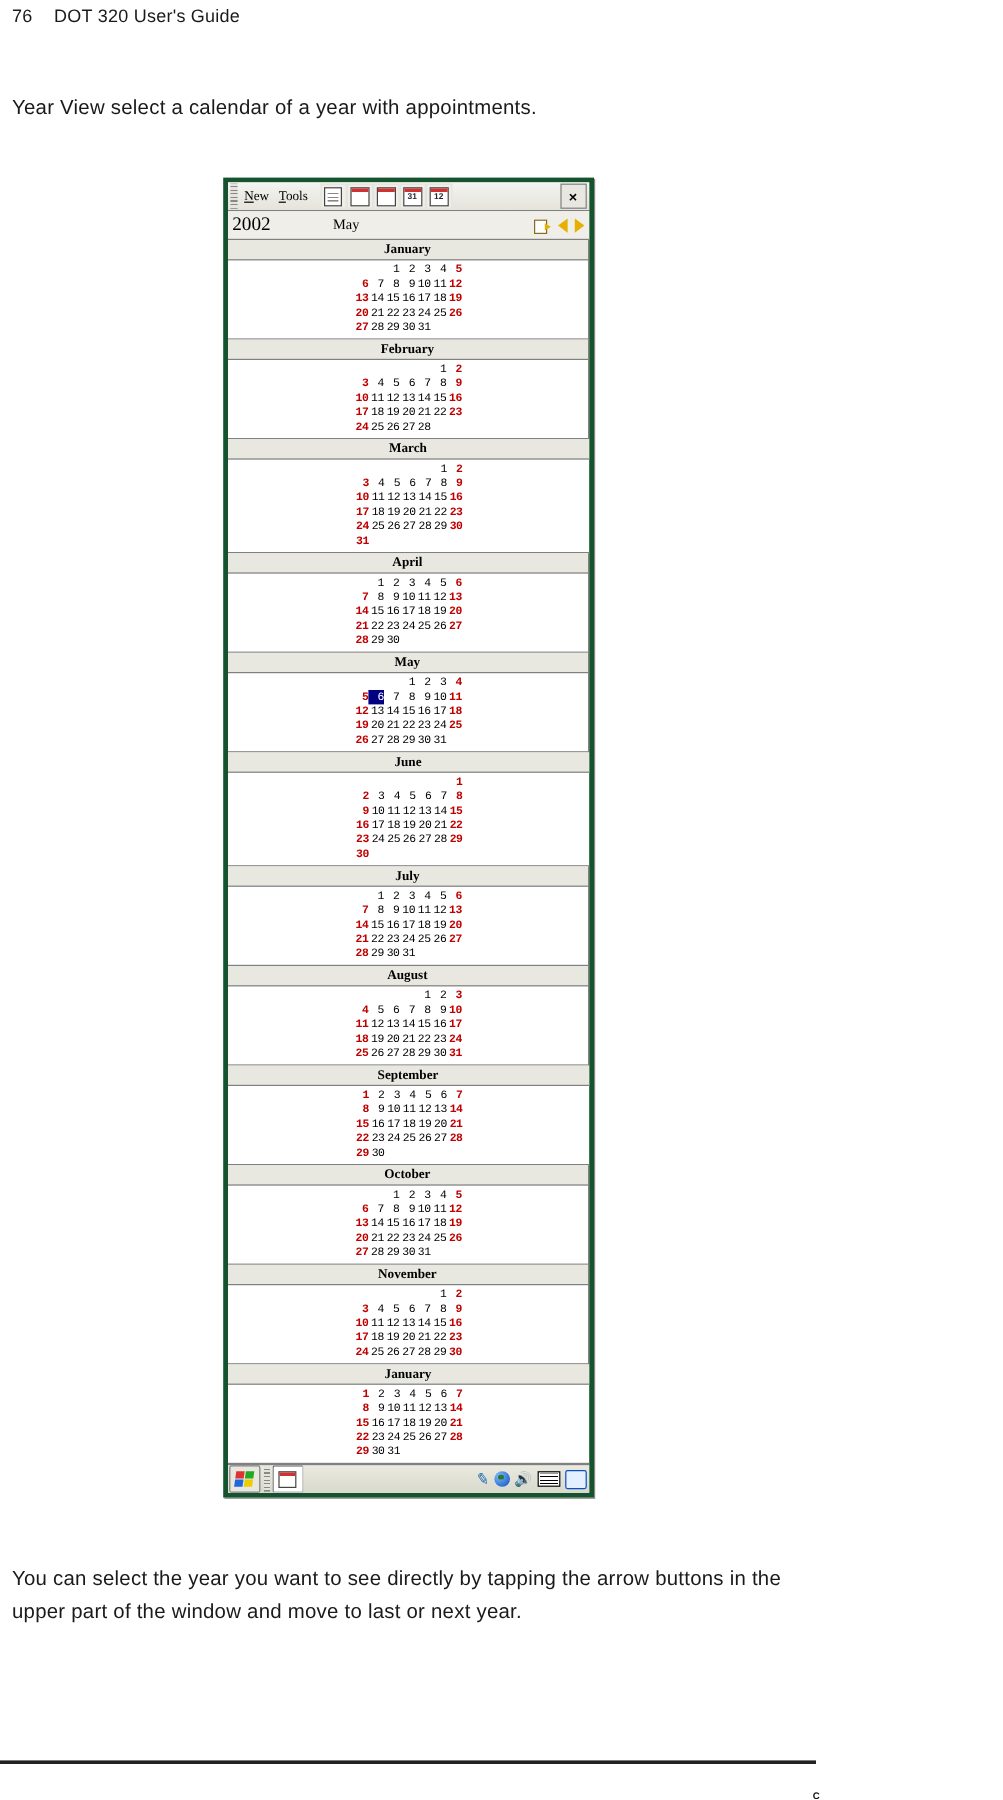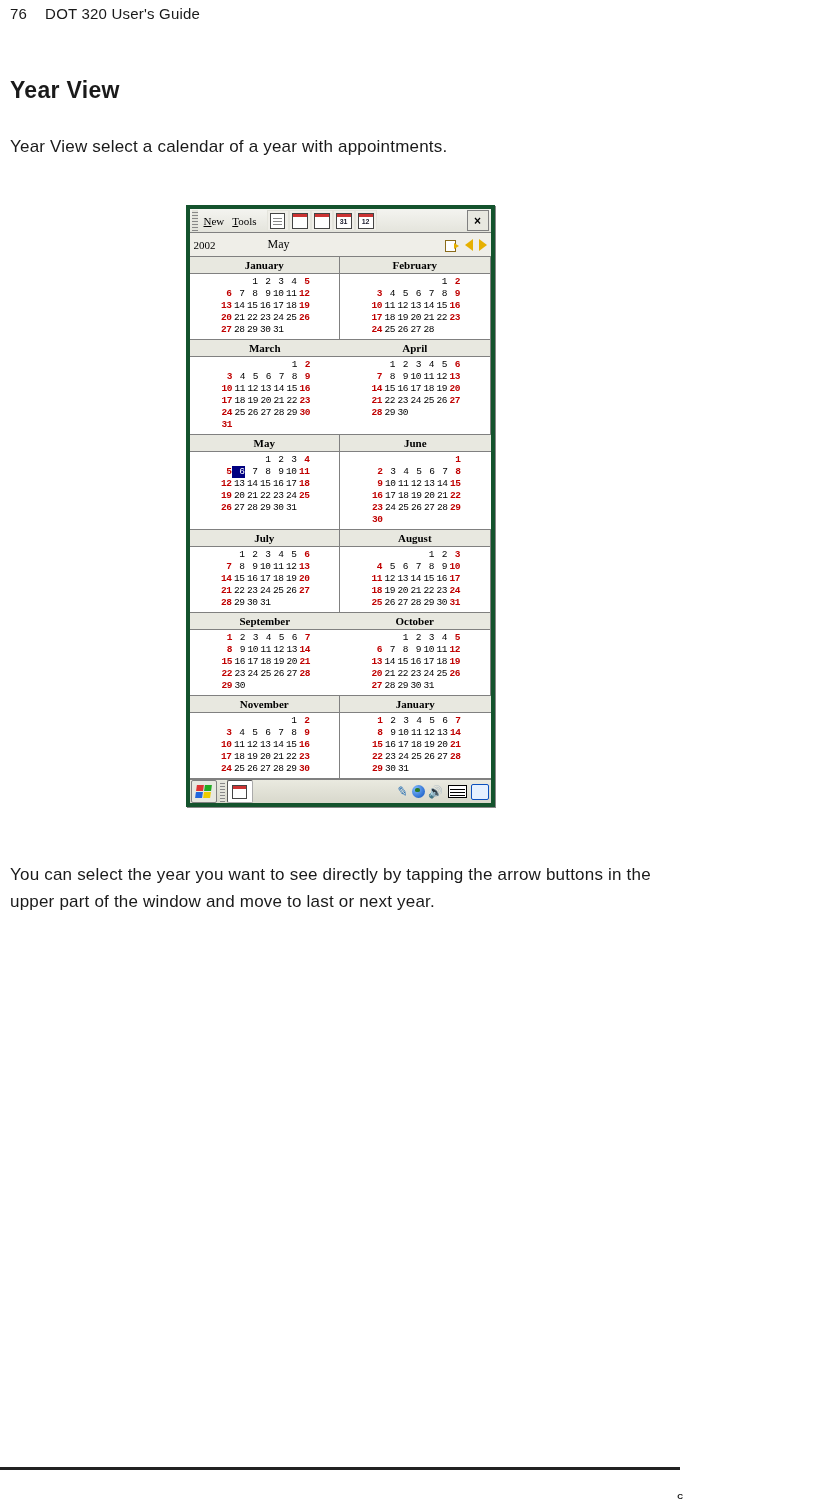--- a/index.html
+++ b/index.html
@@ -90,32 +90,32 @@
   .close-x{margin-left:auto;margin-right:2px;width:20px;height:19px;border:1px solid #808080;background:#e8e8e0;display:flex;align-items:center;justify-content:center;font-weight:bold;font-family:Arial;font-size:12px;color:#000}
 
   
   .yearbar{
     display:flex;align-items:center;height:23px;
     border-bottom:1px solid #808080;
     background:#efeee8;
     padding:0 4px;
     font-family:Tahoma;
   }
-  .yearbar .y{font-size:11px}
+  .yearbar .y{font-size:16px}
   .yearbar .m{font-size:12px;margin-left:52px}
   .yearbar .navset{margin-left:auto;display:flex;align-items:center;gap:6px}
   .yl-ico{width:14px;height:14px;position:relative}
   .yl-ico::before{content:"";position:absolute;left:0;top:2px;width:9px;height:10px;border:1px solid #8a6b1a;background:#fff}
   .yl-ico::after{content:"";position:absolute;right:0;top:5px;width:0;height:0;border-top:3px solid transparent;border-bottom:3px solid transparent;border-left:5px solid #e6b000}
   .tri{width:0;height:0;border-top:6px solid transparent;border-bottom:6px solid transparent}
   .tri.left{border-right:8px solid #e6b000}
   .tri.right{border-left:8px solid #e6b000}
 
   
-  .cal-grid{display:grid;grid-template-columns:1fr 1fr}
+  .cal-grid{display:grid;grid-template-columns:1fr}
   .mcell{border-right:1px solid #808080;border-bottom:1px solid #808080;box-sizing:border-box}
   .mcell:nth-child(3n){border-right:none}
   .mhead{
     text-align:center;font-weight:bold;font-size:11px;
     background:#e8e8e0;border-bottom:1px solid #808080;height:16px;line-height:16px;
     font-family:Tahoma;
   }
   .mdays{
     font-family:"Lucida Console","Courier New",monospace;
     font-size:9.5px;line-height:12px;white-space:pre;
@@ -160,21 +160,20 @@
 </style>
 </head>
 <body>
 
 <div class="page">
   <div class="header-row">
     <span class="pg">76</span>
     <span class="bk">DOT 320 User's Guide</span>
   </div>
 
-  <div class="section-title">Year View</div>
 
   <div class="para">Year View select a calendar of a year with appointments.</div>
 
   <div class="device-wrap">
 
     <div class="menubar">
       <div class="mgrip"></div>
       <span class="mitem"><u>N</u>ew</span>
       <span class="mitem"><u>T</u>ools</span>
       <div class="micons">

